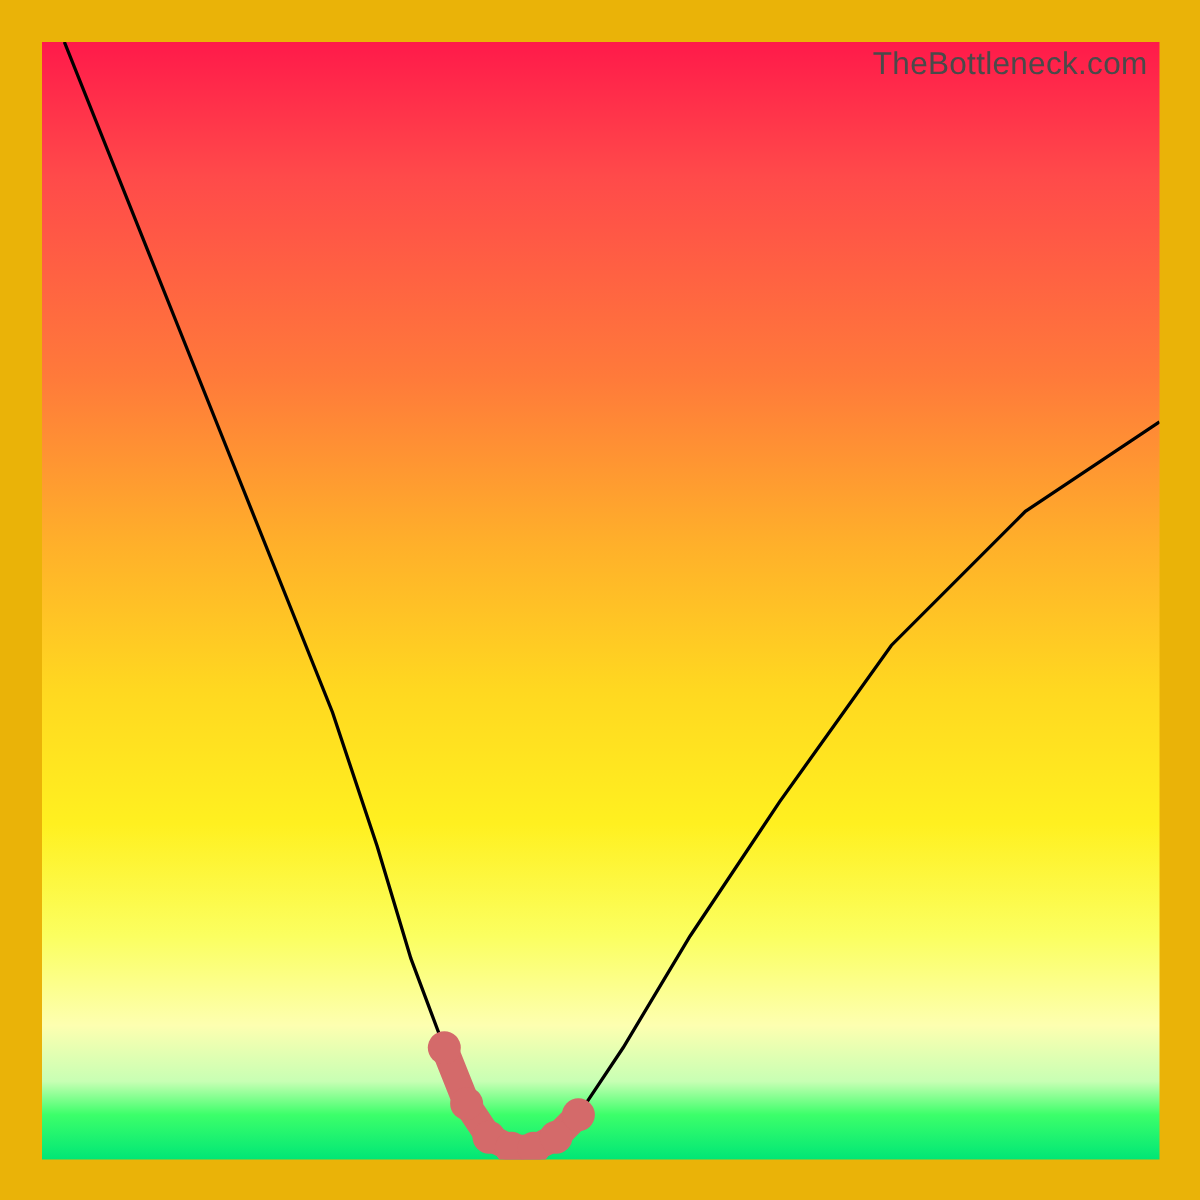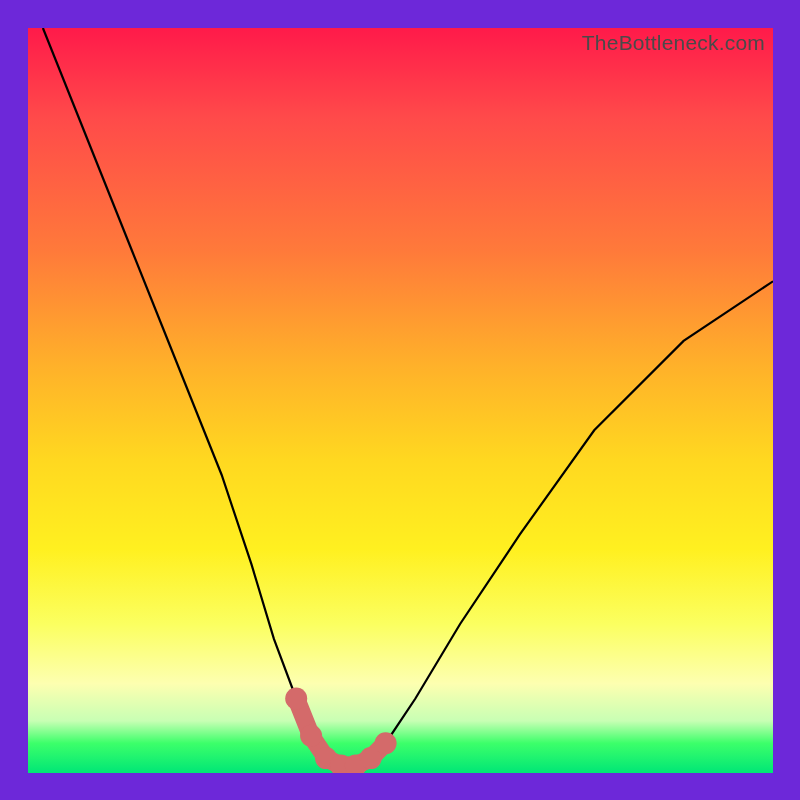--- a/index.html
+++ b/index.html
@@ -10,21 +10,21 @@
     background: #000;
     font-family: Arial, Helvetica, sans-serif;
     overflow: hidden;
   }
   .frame {
     position: absolute;
     left: 0;
     top: 0;
     width: 800px;
     height: 800px;
-    background: #6d28d9;
+    background: #eab308;
   }
   .plot {
     position: absolute;
     left: 28px;
     top: 28px;
     width: 745px;
     height: 745px;
     background: linear-gradient(
       to bottom,
       #ff1a4a 0%,

